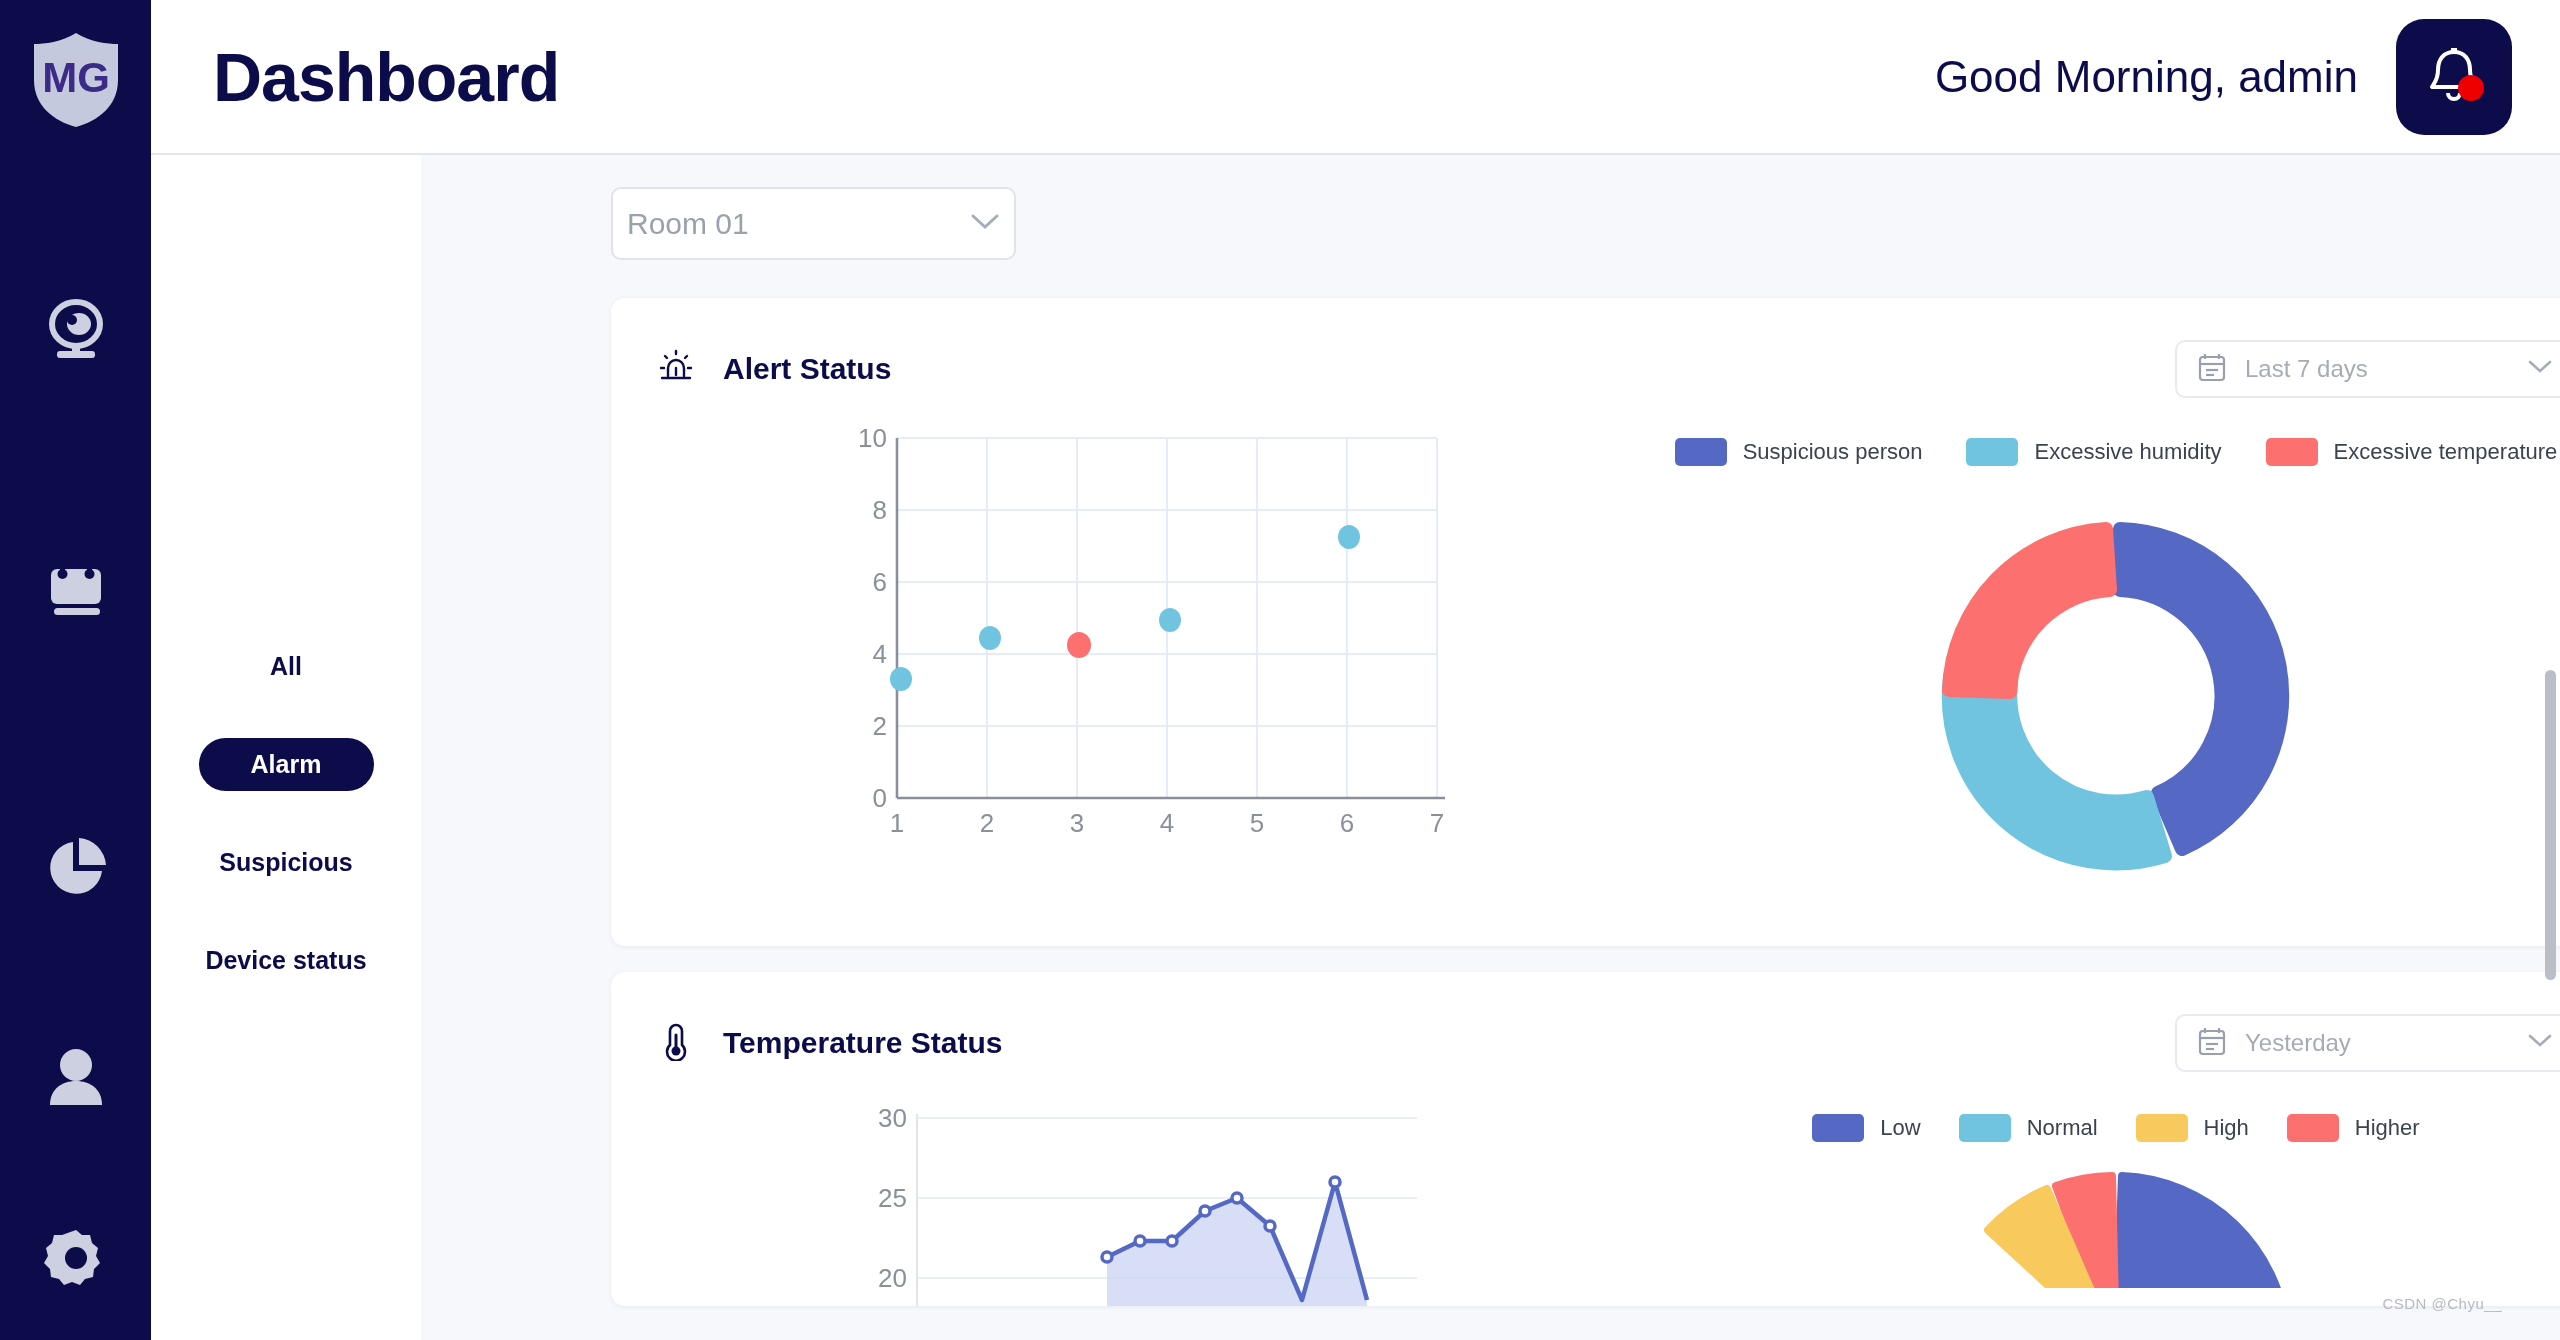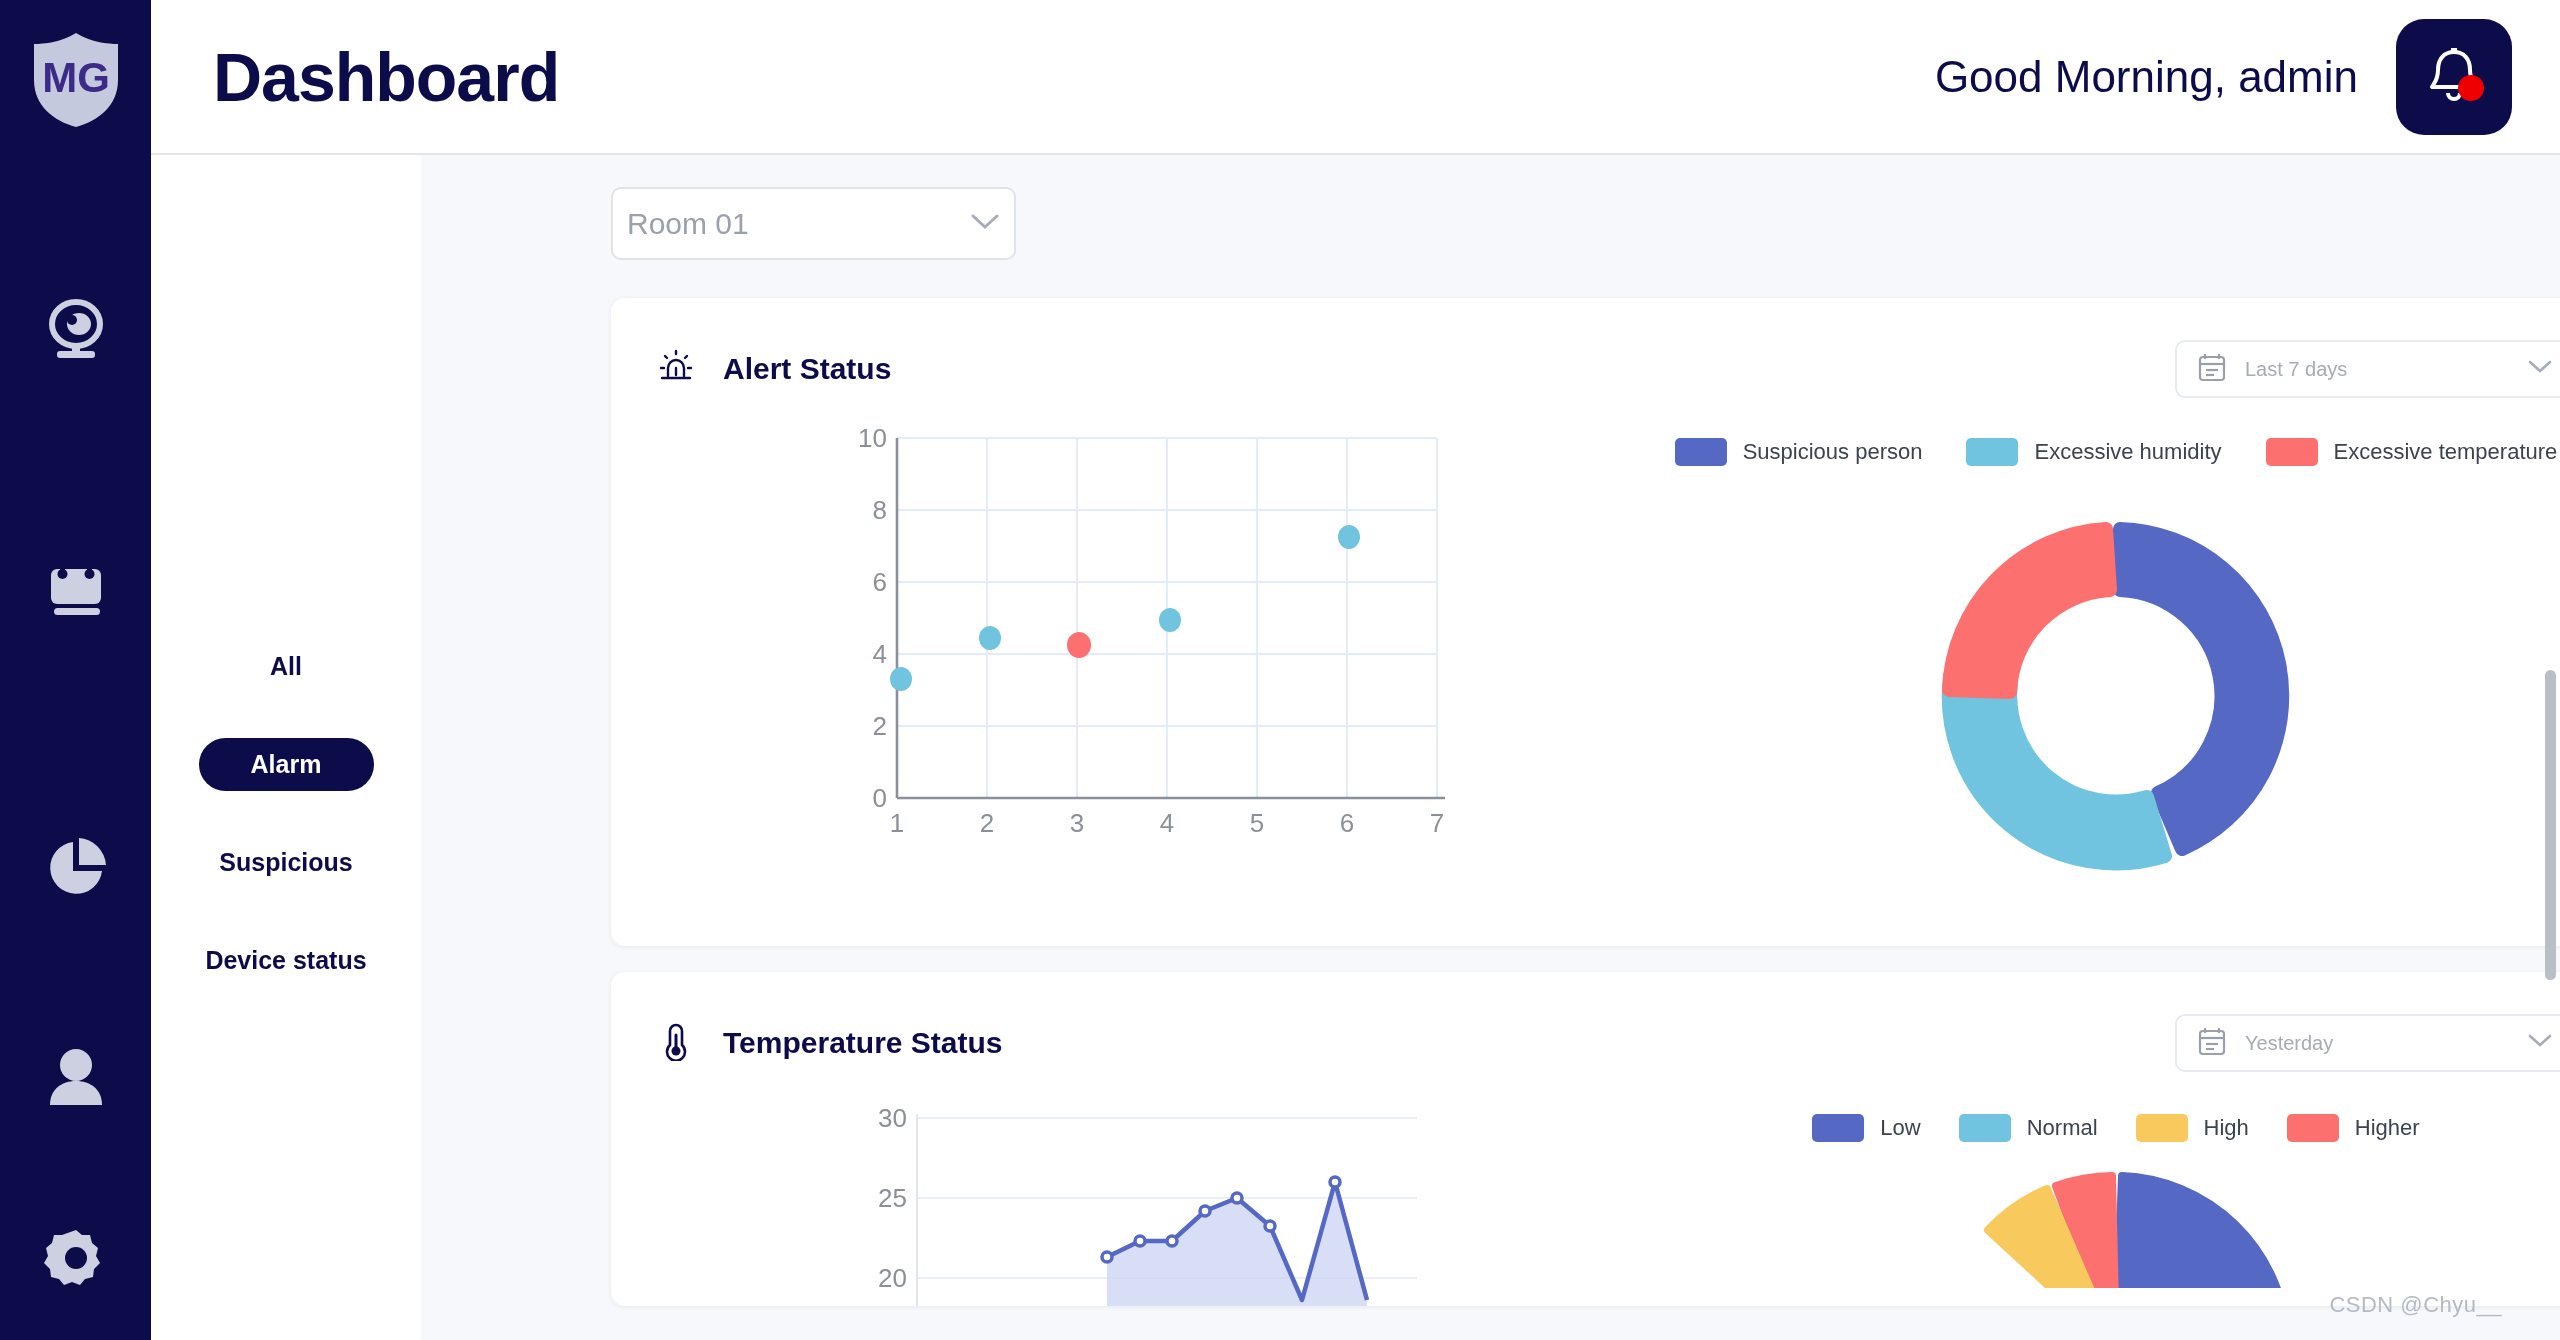--- a/index.html
+++ b/index.html
@@ -104,42 +104,42 @@
   .card-title {
     font-size: 30px; font-weight: 700; color: #0d0c4a; margin-left: 28px;
   }
   .date-select {
     margin-left: auto;
     width: 400px; height: 58px;
     border: 2px solid #e7eaf0; border-radius: 10px; background:#fff;
     display: flex; align-items: center; padding: 0 20px; gap: 18px;
     cursor: pointer;
   }
-  .date-select .val { font-size: 20px; color: #a6abb5; flex: 1 1 auto; }
+  .date-select .val { font-size: 24px; color: #a6abb5; flex: 1 1 auto; }
 
   .card-body { display: flex; margin-top: 22px; }
   .chart-left { width: 1000px; flex: 0 0 1000px; display:flex; align-items:flex-start; justify-content:center; }
   .chart-right { flex: 1 1 auto; display: flex; flex-direction: column; align-items: center; }
 
   .legend { display: flex; align-items: center; gap: 44px; margin-top: 18px; }
   .legend-item { display: flex; align-items: center; gap: 16px; }
   .legend-swatch { width: 52px; height: 28px; border-radius: 5px; }
   .legend-label { font-size: 22px; color: #3b4250; white-space: nowrap; }
 
   .donut-wrap { margin-top: 20px; }
 
   
   .scrollbar {
     position: absolute; right: 4px; top: 515px;
     width: 11px; height: 310px; border-radius: 6px; background: #b9bec7;
   }
 
   .watermark {
-    position: absolute; right: 58px; bottom: 22px;
-    font-size: 22px; color: #b4bac4; letter-spacing: .5px;
+    position: absolute; right: 58px; bottom: 28px;
+    font-size: 15px; color: #b4bac4; letter-spacing: .5px;
   }
   .axis-text { font-size: 26px; fill: #8a9099; font-family: "Liberation Sans", sans-serif; }
 </style>
 </head>
 <body>
 
 <div class="app">
 
   <div class="sidebar">
 

